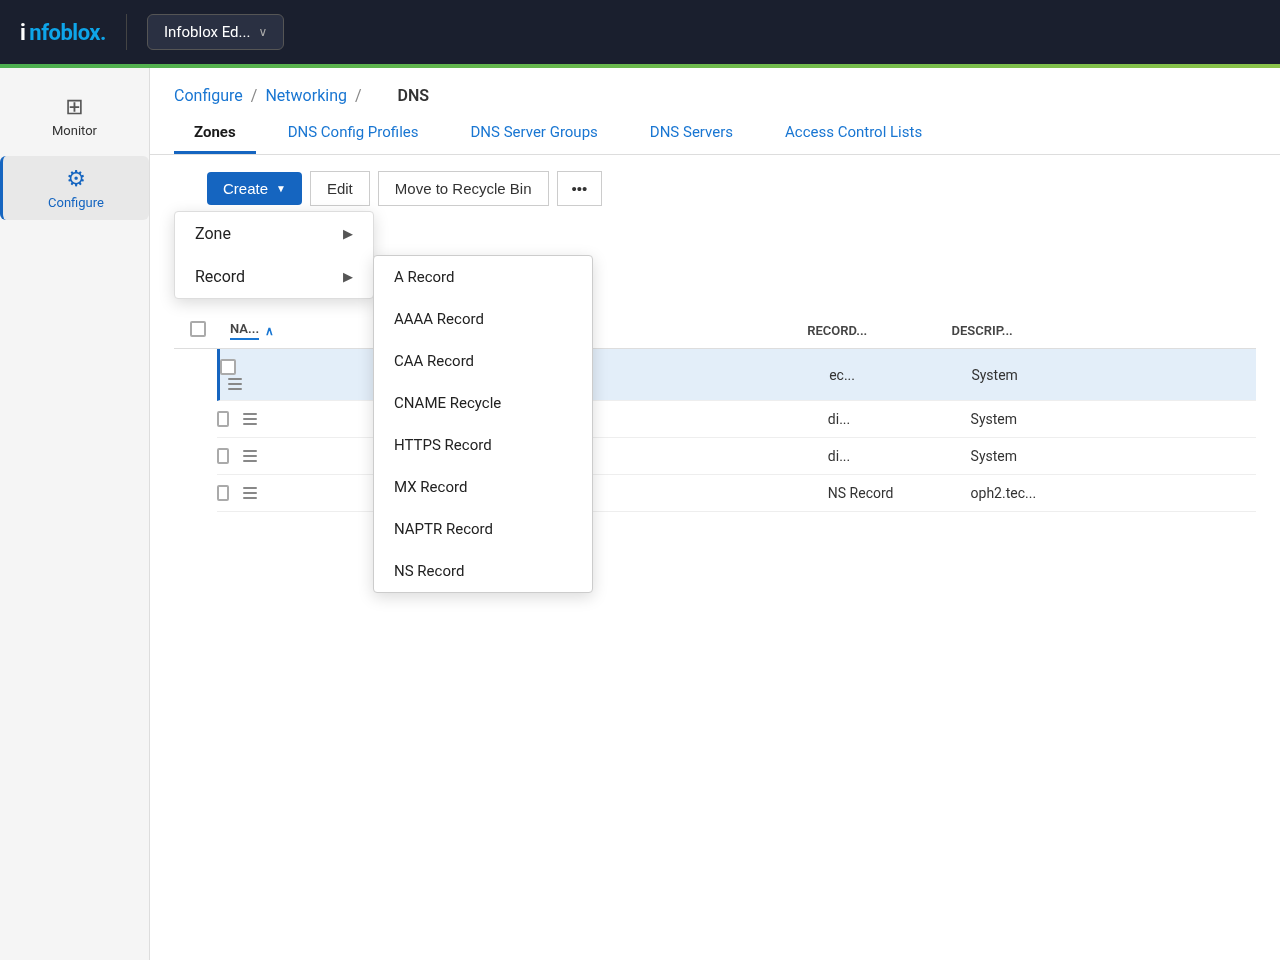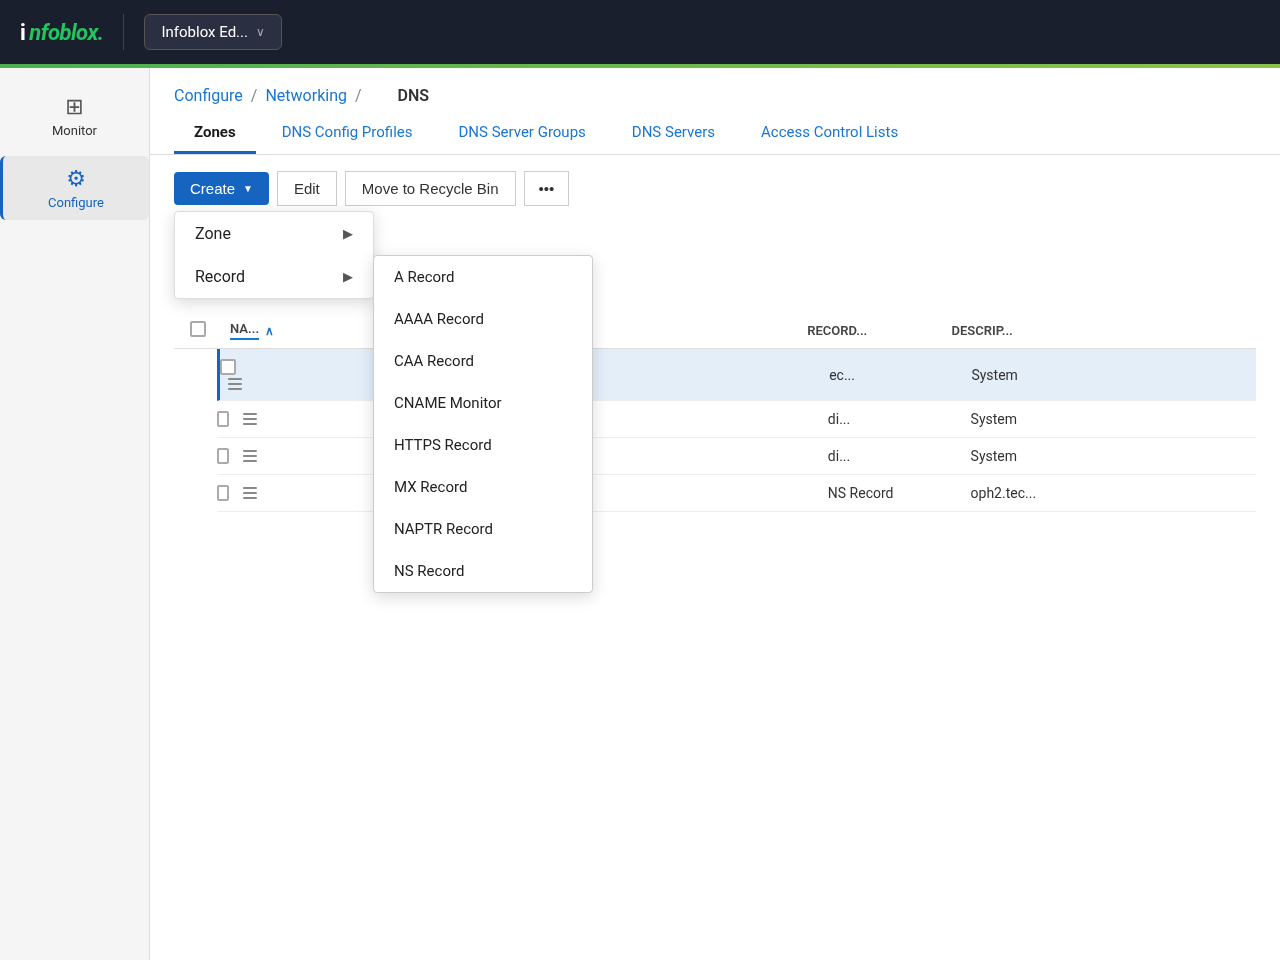--- a/index.html
+++ b/index.html
@@ -100,21 +100,21 @@
     }
     .breadcrumb a { color: #1976d2; text-decoration: none; }
     .breadcrumb .sep { color: #888; }
     .breadcrumb .current { color: #333; font-weight: 600; margin-left: 28px; }
 
     
     .tabs {
       display: flex;
       padding: 0 24px;
       border-bottom: 1px solid #ddd;
-      gap: 6px;
+      gap: 12px;
     }
     .tab {
       padding: 10px 20px;
       font-size: 15px;
       color: #1976d2;
       cursor: pointer;
       border-bottom: 3px solid transparent;
       white-space: nowrap;
     }
     .tab.active {
@@ -136,20 +136,21 @@
       color: white;
       border: none;
       border-radius: 4px;
       padding: 8px 16px;
       font-size: 15px;
       font-weight: 500;
       cursor: pointer;
       display: flex;
       align-items: center;
       gap: 8px;
+      margin-left: 33px;
     }
     .btn-create .arrow { font-size: 10px; }
     .btn-edit, .btn-recycle, .btn-more {
       background: white;
       color: #333;
       border: 1px solid #ccc;
       border-radius: 0;
       padding: 8px 16px;
       font-size: 15px;
       cursor: pointer;
@@ -289,21 +290,21 @@
 
     
     .dropdown-create .record-item { position: relative; }
   </style>
 </head>
 <body>
 
 <div class="topbar">
   <div class="topbar-logo">
     <span>i</span>
-      <span style="font-style:italic;color:#22c55e">nfoblox.</span>
+      <span style="color:#0ea5e9">nfoblox.</span>
   </div>
   <div class="topbar-divider"></div>
   <div class="topbar-selector">
     <span>Infoblox Ed...</span>
     <span class="chevron">∨</span>
   </div>
 </div>
 
 <div class="accent-bar"></div>
 
@@ -377,21 +378,21 @@
               <div class="submenu-item">
                 <span>A Record</span>
               </div>
               <div class="submenu-item">
                 <span>AAAA Record</span>
               </div>
               <div class="submenu-item">
                 <span>CAA Record</span>
               </div>
               <div class="submenu-item">
-                <span>CNAME Monitor</span>
+                <span>CNAME Recycle</span>
               </div>
               <div class="submenu-item">
                 <span>HTTPS Record</span>
               </div>
               <div class="submenu-item">
                 <span>MX Record</span>
               </div>
               <div class="submenu-item">
                 <span>NAPTR Record</span>
               </div>

